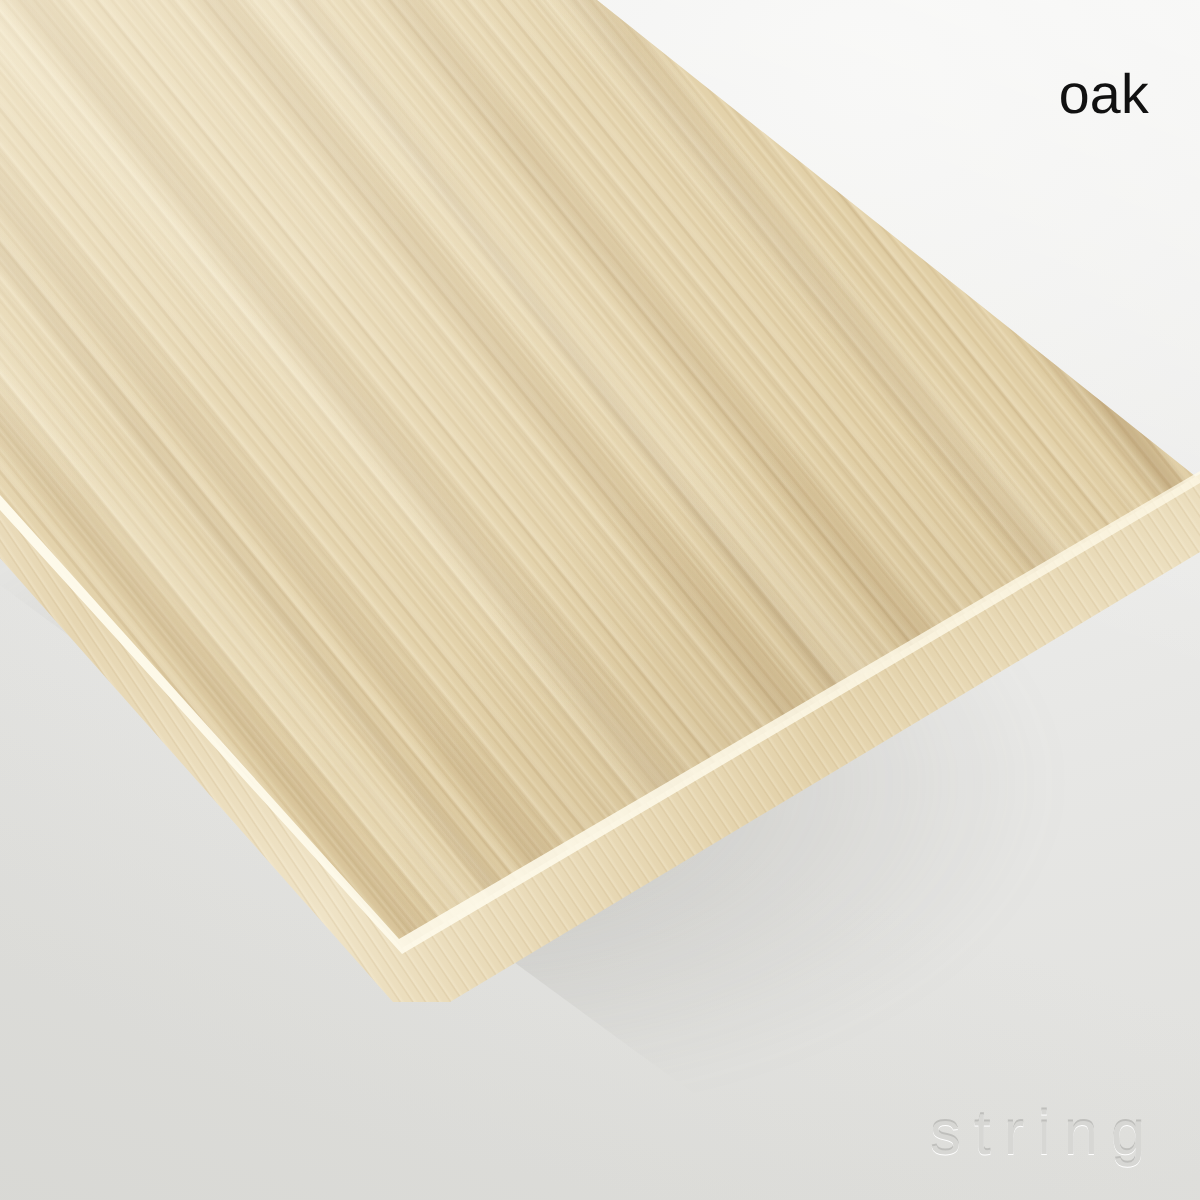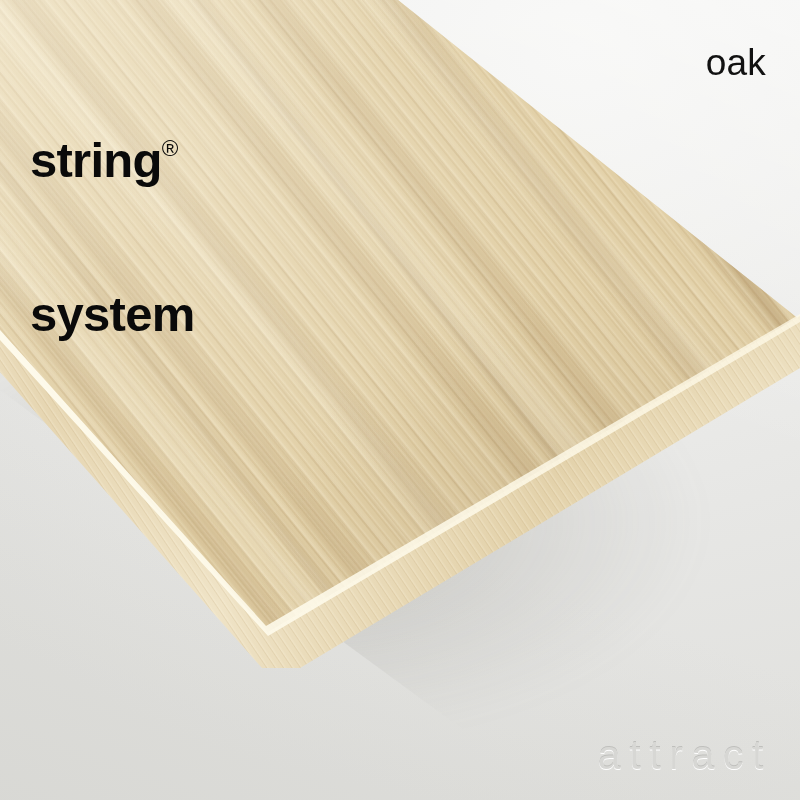--- a/index.html
+++ b/index.html
@@ -236,22 +236,18 @@
 
     <div class="board-top-base"></div>
     <div class="grain-fine"></div>
     <div class="grain-broad"></div>
     <div class="grain-streaks"></div>
     <div class="board-sheen"></div>
 
     <div class="board-arris"></div>
   </div>
 
-  <div class="brand-lockup">
-    <span class="brand-line"><span>string</span><span class="brand-reg">®</span></span>
-    <span class="brand-line">system</span>
-  </div>
 
   <div class="variant-label">oak</div>
 
-  <div class="retailer-watermark">attract</div>
+  <div class="retailer-watermark">string</div>
 
 </div>
 
 </body></html>

